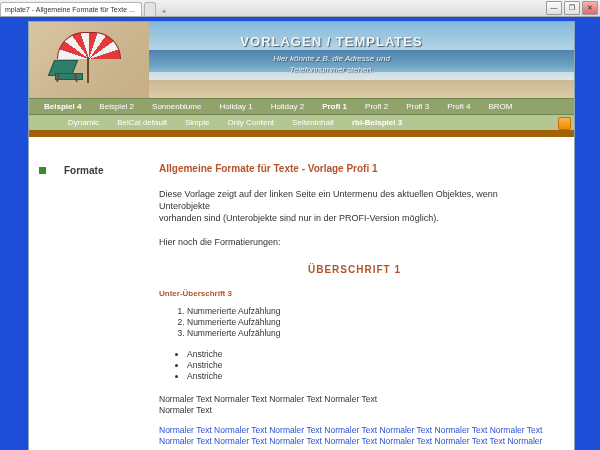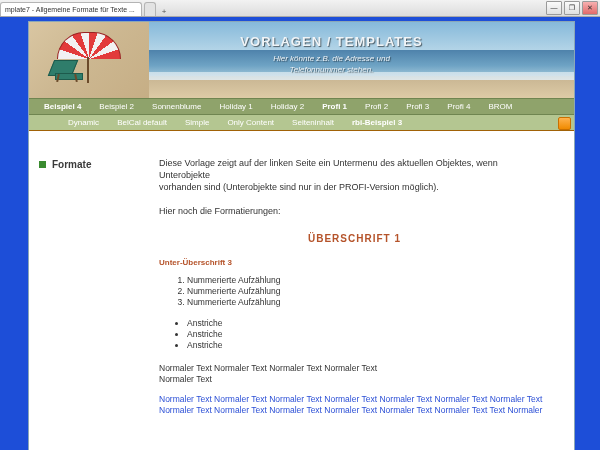--- a/index.html
+++ b/index.html
@@ -204,21 +204,21 @@
     color: #ffffff;
     font-weight: bold;
   }
   .nav-sub {
     background: #b4c691;
     height: 15px;
     display: flex;
     align-items: center;
     padding-left: 30px;
     position: relative;
-    border-bottom: 1px solid #a16207;
+    border-bottom: 7px solid #a16207;
   }
   .nav-sub .item {
     font-size: 8px;
     color: #ffffff;
     padding: 0 9px;
     line-height: 15px;
     white-space: nowrap;
   }
   .nav-sub .item.active { font-weight: bold; }
   .rss-icon {
@@ -237,21 +237,21 @@
     background: #ffffff;
   }
   .left-col {
     width: 120px;
     padding: 28px 6px 10px 10px;
     box-sizing: border-box;
   }
   .left-item {
     display: flex;
     align-items: center;
-    gap: 6px;
+    gap: 18px;
   }
   .bullet-green {
     width: 7px; height: 7px;
     background: #3a8b2f;
     display: inline-block;
   }
   .left-label {
     font-size: 10px;
     font-weight: bold;
     color: #3a3a3a;
@@ -382,20 +382,21 @@
 
     <div class="content-wrap">
       <div class="left-col">
         <div class="left-item">
           <span class="bullet-green"></span>
           <span class="left-label">Formate</span>
         </div>
       </div>
 
       <div class="main-col">
+        <div class="h-main">Allgemeine Formate für Texte - Vorlage Profi 1</div>
 
         <p class="para">
           <span>Diese Vorlage zeigt auf der linken Seite ein Untermenu des aktuellen Objektes, wenn Unterobjekte</span><br>
           <span>vorhanden sind (Unterobjekte sind nur in der PROFI-Version möglich).</span>
         </p>
 
         <p class="para">Hier noch die Formatierungen:</p>
 
         <div class="h-center">ÜBERSCHRIFT 1</div>
 

